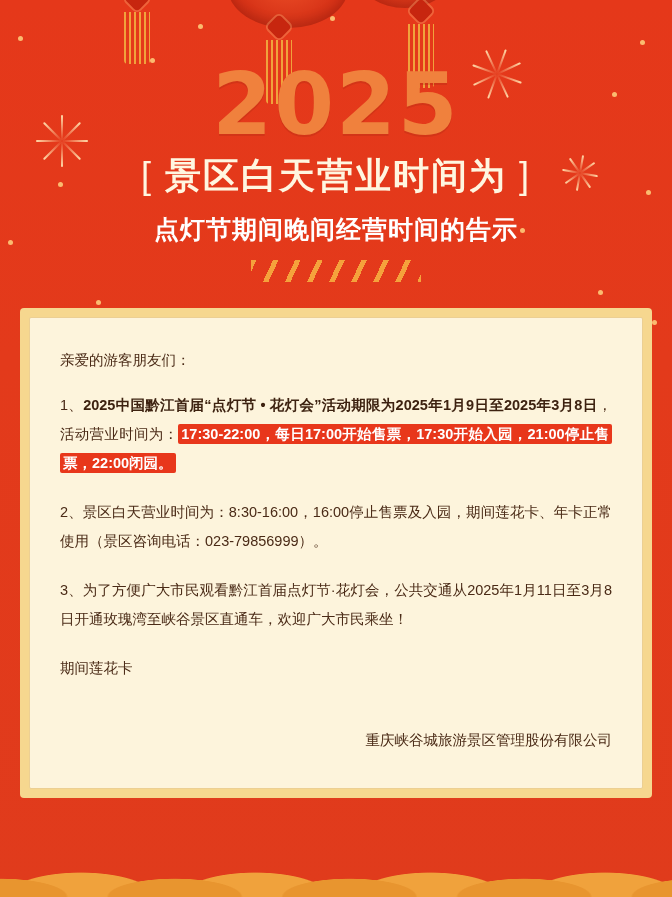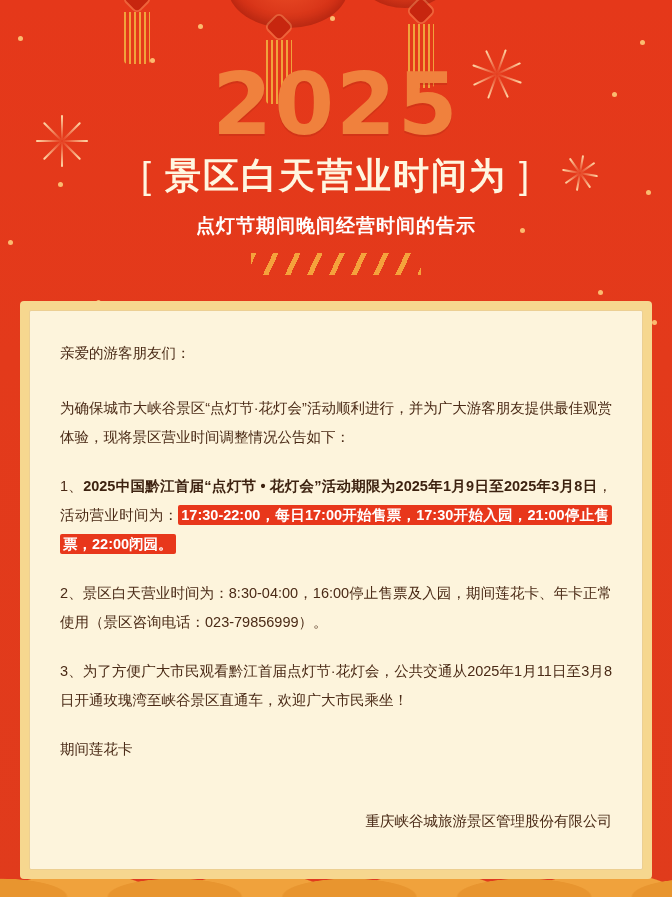--- a/index.html
+++ b/index.html
@@ -101,21 +101,21 @@
     font-weight: 700;
     color: #fff6e0;
     letter-spacing: 2px;
   }
   .title-main .bracket {
     color: #fff6e0;
     font-weight: 400;
   }
   .title-sub {
     margin-top: 12px;
-    font-size: 19px;
+    font-size: 25px;
     font-weight: 700;
     color: #ffffff;
     letter-spacing: 1px;
   }
   .slashes {
     margin: 14px auto 0;
     width: 170px;
     height: 22px;
     background: repeating-linear-gradient(115deg, #f5a23c 0 5px, rgba(245,162,60,0) 5px 20px);
   }
@@ -137,21 +137,21 @@
     min-height: 430px;
     box-sizing: border-box;
   }
   .card p {
     margin: 0 0 20px;
     font-size: 14.5px;
     line-height: 2.0;
     color: #4a2a16;
     text-align: justify;
   }
-  .card p.greet { margin-bottom: 26px; }
+  .card p.greet { margin-bottom: 16px; }
   .strong { font-weight: 700; color: #3d2210; }
   .hl {
     background: #e8371b;
     color: #ffffff;
     font-weight: 700;
     padding: 2px 3px;
     border-radius: 2px;
     box-decoration-break: clone;
     -webkit-box-decoration-break: clone;
   }
@@ -279,25 +279,24 @@
       <span>景区白天营业时间为</span>
       <span class="bracket">]</span>
     </div>
     <div class="title-sub">点灯节期间晚间经营时间的告示</div>
     <div class="slashes"></div>
   </div>
 
   <div class="card-wrap">
     <div class="card">
       <p class="greet">亲爱的游客朋友们：</p>
-      <p>为确保城市大峡谷景区“点灯节·花灯会”活动顺利进行，并为广大游客朋友提供最佳观赏体验，现将景区营业时间调整情况公告如下：</p>
       <p>
         <span>1、</span><span class="strong">2025中国黔江首届“点灯节 • 花灯会”活动期限为2025年1月9日至2025年3月8日</span><span>，活动营业时间为：</span><span class="hl">17:30-22:00，每日17:00开始售票，17:30开始入园，21:00停止售票，22:00闭园。</span>
       </p>
-      <p>2、景区白天营业时间为：8:30-04:00，16:00停止售票及入园，期间莲花卡、年卡正常使用（景区咨询电话：023-79856999）。</p>
+      <p>2、景区白天营业时间为：8:30-16:00，16:00停止售票及入园，期间莲花卡、年卡正常使用（景区咨询电话：023-79856999）。</p>
       <p>3、为了方便广大市民观看黔江首届点灯节·花灯会，公共交通从2025年1月11日至3月8日开通玫瑰湾至峡谷景区直通车，欢迎广大市民乘坐！</p>
       <p class="notice-end">期间莲花卡</p>
       <div class="sign">
         <div>重庆峡谷城旅游景区管理股份有限公司</div>
       </div>
     </div>
   </div>
 
   <div class="bottom">
     <div class="wave"></div>

